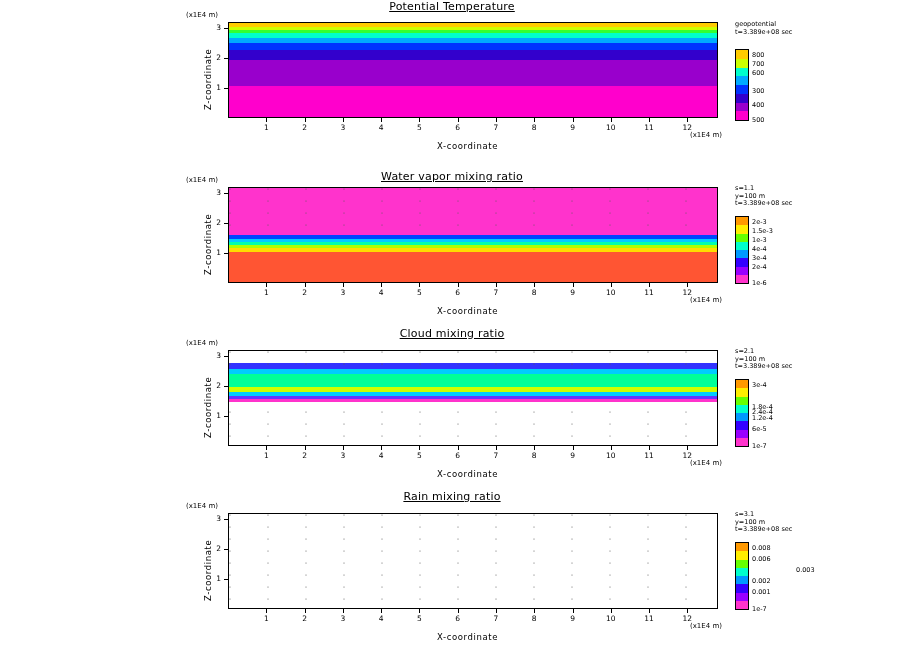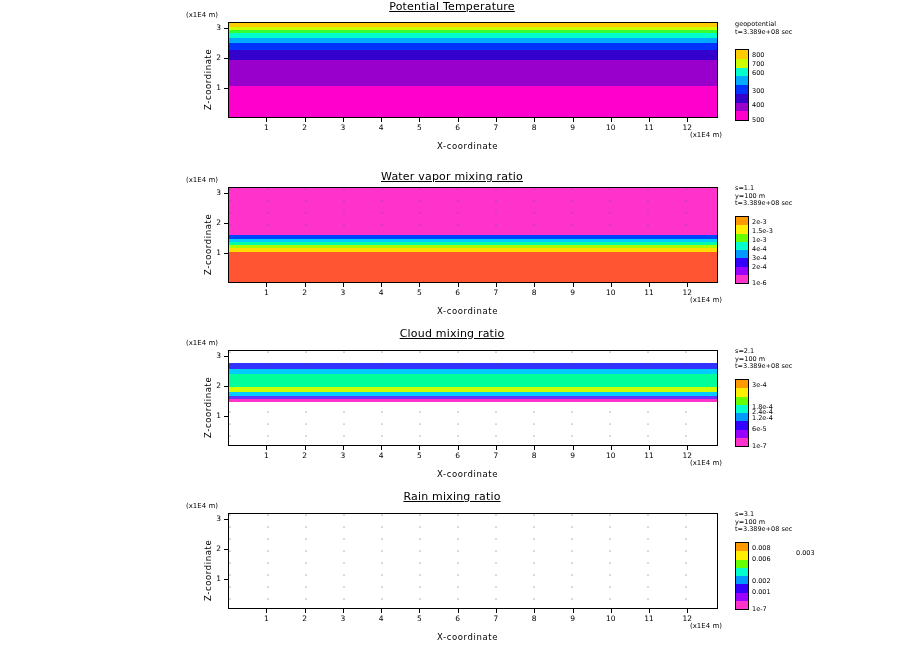--- a/index.html
+++ b/index.html
@@ -318,21 +318,21 @@
       <div class="cbar-seg" style="bottom:12.5%;height:12.5%;background:#9900ff;"></div>
       <div class="cbar-seg" style="bottom:25%;height:12.5%;background:#3300ff;"></div>
       <div class="cbar-seg" style="bottom:37.5%;height:12.5%;background:#0099ff;"></div>
       <div class="cbar-seg" style="bottom:50%;height:12.5%;background:#00ffcc;"></div>
       <div class="cbar-seg" style="bottom:62.5%;height:12.5%;background:#66ff00;"></div>
       <div class="cbar-seg" style="bottom:75%;height:12.5%;background:#ffee00;"></div>
       <div class="cbar-seg" style="bottom:87.5%;height:12.5%;background:#ff9900;"></div>
     </div>
     <div class="cbar-label" style="left:17px;top:31px;">0.008</div>
     <div class="cbar-label" style="left:17px;top:42px;text-align:right;">0.006</div>
-    <div class="cbar-label" style="left:17px;top:36px;padding-left:44px;">0.003</div>
+    <div class="cbar-label" style="left:17px;top:53px;padding-left:44px;">0.003</div>
     <div class="cbar-label" style="left:17px;top:64px;">0.002</div>
     <div class="cbar-label" style="left:17px;top:75px;">0.001</div>
     <div class="cbar-label" style="left:17px;top:92px;">1e-7</div>
   </div>
 </div>
 
 <div id="axes-layer">
     <div class="tickmark-x" style="left: 266.281px; top: 118px;"></div>
     <div class="tick-x" style="left: 266.281px; top: 123px;">1</div>
     <div class="tickmark-x" style="left: 304.562px; top: 118px;"></div>

